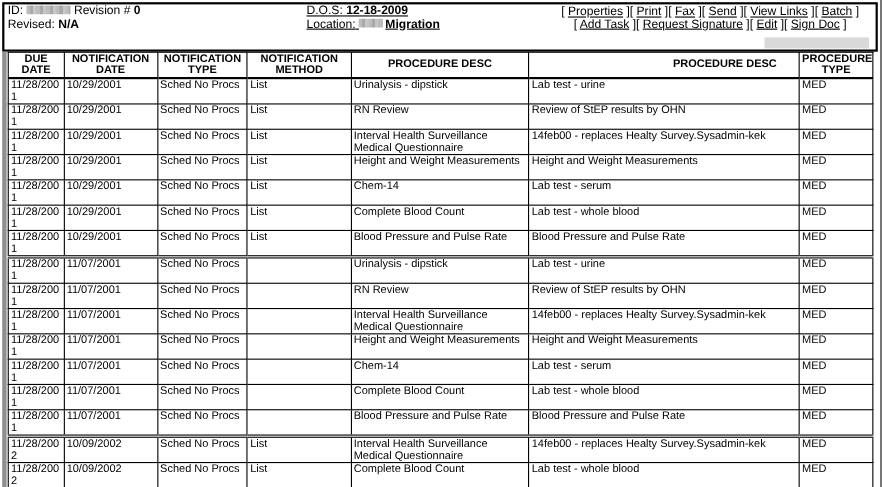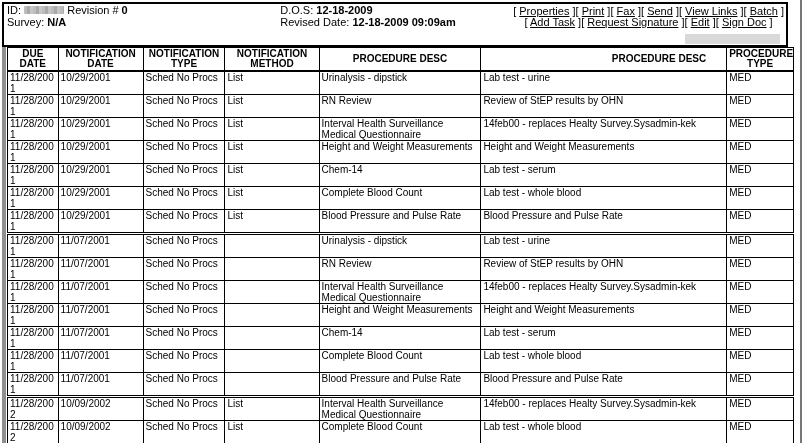--- a/index.html
+++ b/index.html
@@ -1,25 +1,25 @@
 <!DOCTYPE html>
 <html><head>
 <meta charset="utf-8">
 <style>
   * { box-sizing: border-box; margin: 0; padding: 0; }
   html, body { width: 802px; height: 443px; overflow: hidden; background: #fff; }
   body { font-family: "Liberation Sans", sans-serif; color: #000; position: relative;
          border-right: 2px solid #777; }
 
   
-  .doc-header { margin: 2px 12px 0 2px; border: 2px solid #000; padding: 1px 0 1px 3px;
+  .doc-header { margin: 2px 2px 0 2px; border: 2px solid #000; padding: 1px 13px 1px 3px;
                 font-size: 11px; line-height: 11px; position: relative; height: 45px; }
   .hdr-cols { display: flex; }
   .hdr-left  { width: 305px; }
-  .hdr-mid   { width: 260px; }
+  .hdr-mid   { width: 260px; text-decoration: underline; }
   .hdr-right { flex: 1; text-align: center; padding-right: 2px; }
   .hdr-line { height: 11px; white-space: nowrap; }
   .hdr-left .hdr-line, .hdr-mid .hdr-line { margin-bottom: 0.5px; }
   b, .bold { font-weight: bold; }
   .redact { display: inline-block; height: 8px; border-radius: 1px; vertical-align: baseline;
             background: repeating-linear-gradient(90deg,#bdbdbd 0 3px,#a9a9a9 3px 6px,#c6c6c6 6px 9px); }
   .r-id { width: 40px; }
   .r-type1 { width: 28px; margin-right: 3px; }
   .r-type2 { width: 26px; margin-right: 3px; }
   .r-loc { width: 22px; margin-right: 2px; }
@@ -49,32 +49,32 @@
 <div class="doc-header">
   <div class="hdr-cols">
     <div class="hdr-left">
       <div class="hdr-line">
         <span>ID:</span>
         <span class="redact r-id"></span>
         <span>Revision #</span>
         <b>0</b>
       </div>
       <div class="hdr-line">
-        <span>Survey:</span>
+        <span>Revised:</span>
         <b>N/A</b>
       </div>
     </div>
     <div class="hdr-mid">
       <div class="hdr-line">
         <span>D.O.S:</span>
         <b>12-18-2009</b>
       </div>
       <div class="hdr-line">
-        <span>Revised Date:</span>
-        <b>12-18-2009 09:09am</b>
+        <span>Location:</span>
+        <span class="redact r-loc"></span><b>Migration</b>
       </div>
     </div>
     <div class="hdr-right">
       <div class="hdr-line hdr-links"><span class="lk"><span>[ </span><span class="lnk">Properties</span><span> ]</span></span><span class="lk"><span>[ </span><span class="lnk">Print</span><span> ]</span></span><span class="lk"><span>[ </span><span class="lnk">Fax</span><span> ]</span></span><span class="lk"><span>[ </span><span class="lnk">Send</span><span> ]</span></span><span class="lk"><span>[ </span><span class="lnk">View Links</span><span> ]</span></span><span class="lk"><span>[ </span><span class="lnk">Batch</span><span> ]</span></span></div>
       <div class="hdr-line hdr-links"><span class="lk"><span>[ </span><span class="lnk">Add Task</span><span> ]</span></span><span class="lk"><span>[ </span><span class="lnk">Request Signature</span><span> ]</span></span><span class="lk"><span>[ </span><span class="lnk">Edit</span><span> ]</span></span><span class="lk"><span>[ </span><span class="lnk">Sign Doc</span><span> ]</span></span></div>
     </div>
   </div>
   <div class="ghost-redact"></div>
 </div>
 

